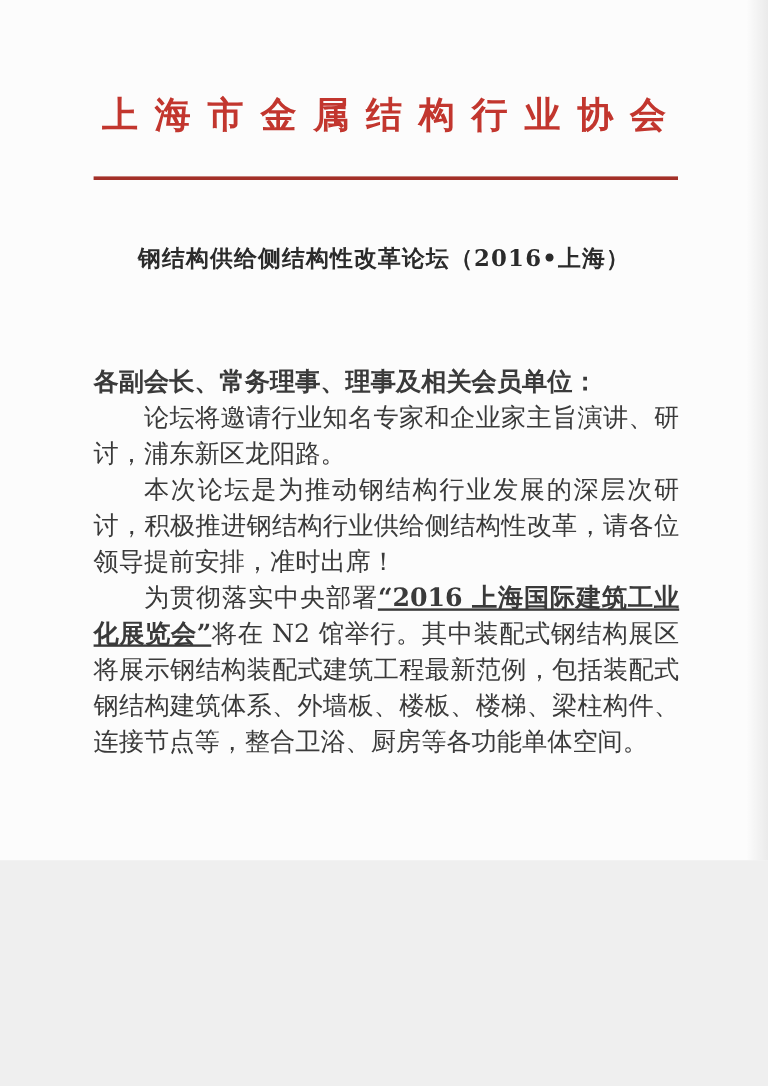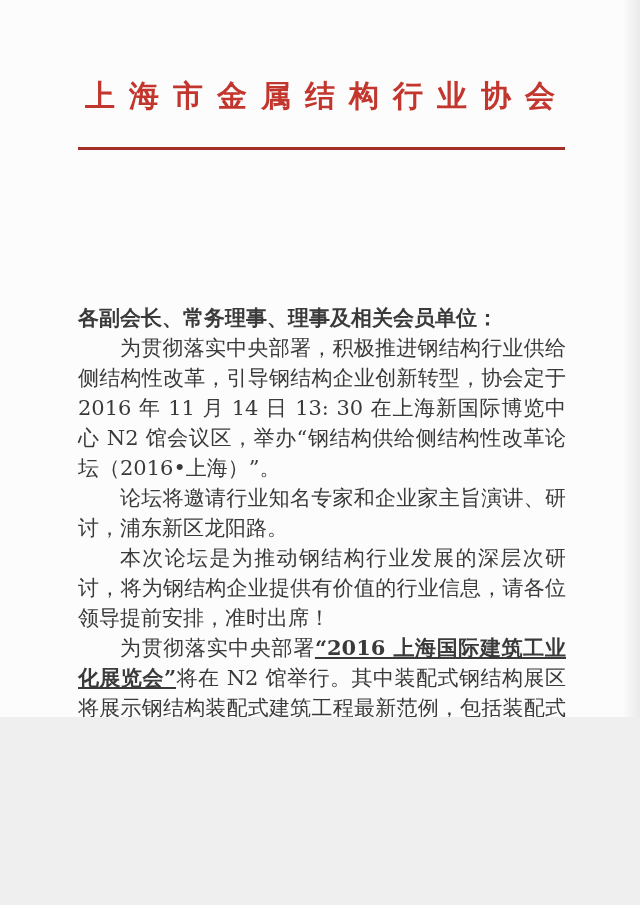--- a/index.html
+++ b/index.html
@@ -99,27 +99,27 @@
 </style>
 </head>
 <body>
 
 <div class="page">
 
   <div class="org-title">上海市金属结构行业协会</div>
 
   <div class="header-rule"></div>
 
+  <div class="doc-title">钢结构供给侧结构性改革论坛（2016•上海）</div>
 
 
   <div class="body-text">
     <p class="salutation">各副会长、常务理事、理事及相关会员单位：</p>
-    <p class="para">为贯彻落实中央部署，积极推进钢结构行业供给侧结构性改革，引导钢结构企业创新转型，协会定于 2016 年 11 月 14 日 13: 30 在上海新国际博览中心 N2 馆会议区，举办“钢结构供给侧结构性改革论坛（2016•上海）”。</p>
     <p class="para">论坛将邀请行业知名专家和企业家主旨演讲、研讨，浦东新区龙阳路。</p>
-    <p class="para">本次论坛是为推动钢结构行业发展的深层次研讨，将为钢结构企业提供有价值的行业信息，请各位领导提前安排，准时出席！</p>
+    <p class="para">本次论坛是为推动钢结构行业发展的深层次研讨，积极推进钢结构行业供给侧结构性改革，请各位领导提前安排，准时出席！</p>
     <p class="para"><span>为贯彻落实中央部署</span><span class="emph">“2016 上海国际建筑工业化展览会”</span><span>将在 N2 馆举行。其中装配式钢结构展区将展示钢结构装配式建筑工程最新范例，包括装配式钢结构建筑体系、外墙板、楼板、楼梯、梁柱构件、连接节点等，整合卫浴、厨房等各功能单体空间。</span></p>
   </div>
 
   <div class="signature-block">
     <div>上海市金属结构行业协会</div>
     <div>2016 年 10 月 12 日</div>
   </div>
 
   <svg class="seal" viewBox="0 0 170 170" aria-hidden="true">
     <circle class="ring" cx="85" cy="85" r="58"></circle>

